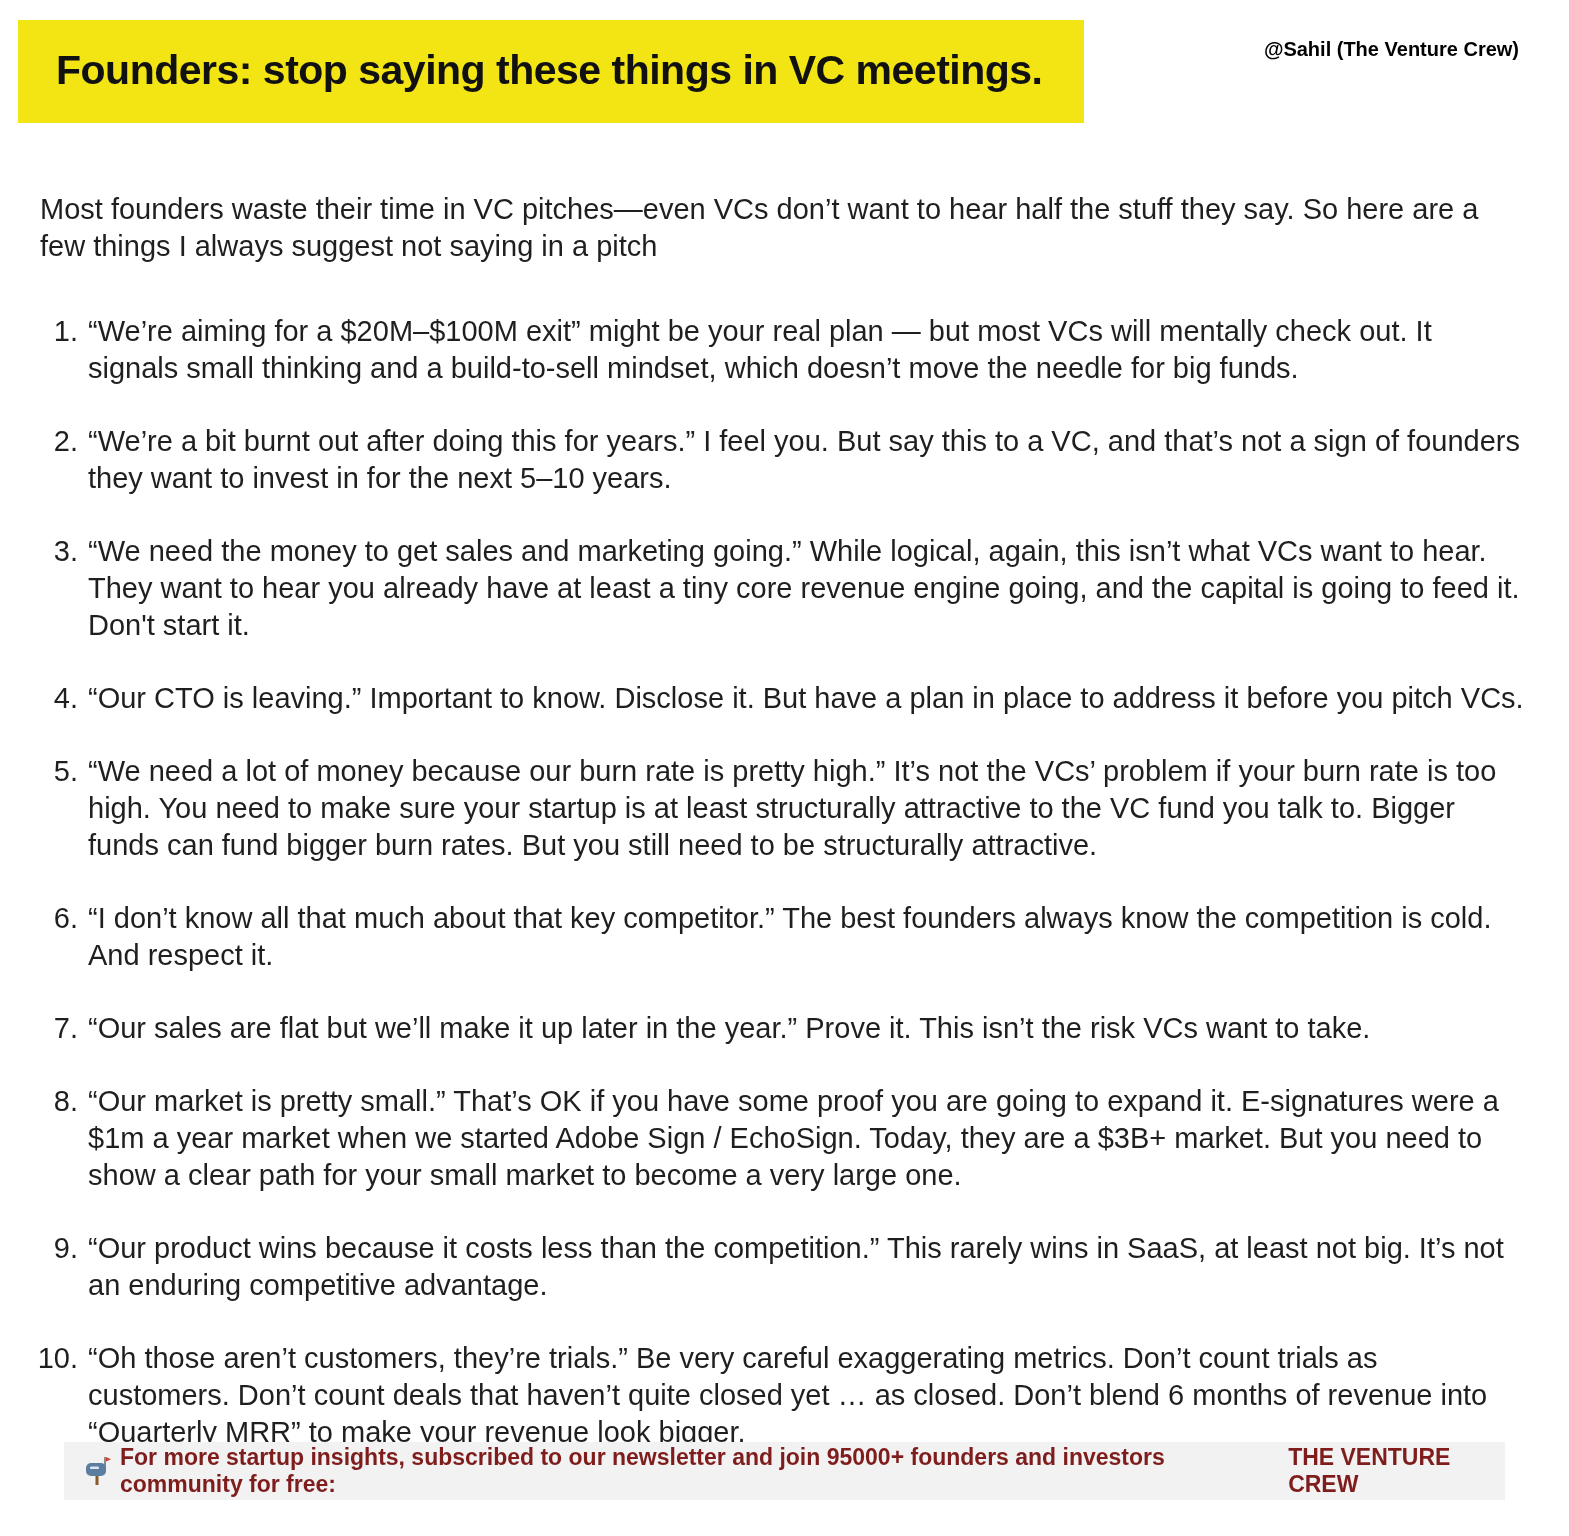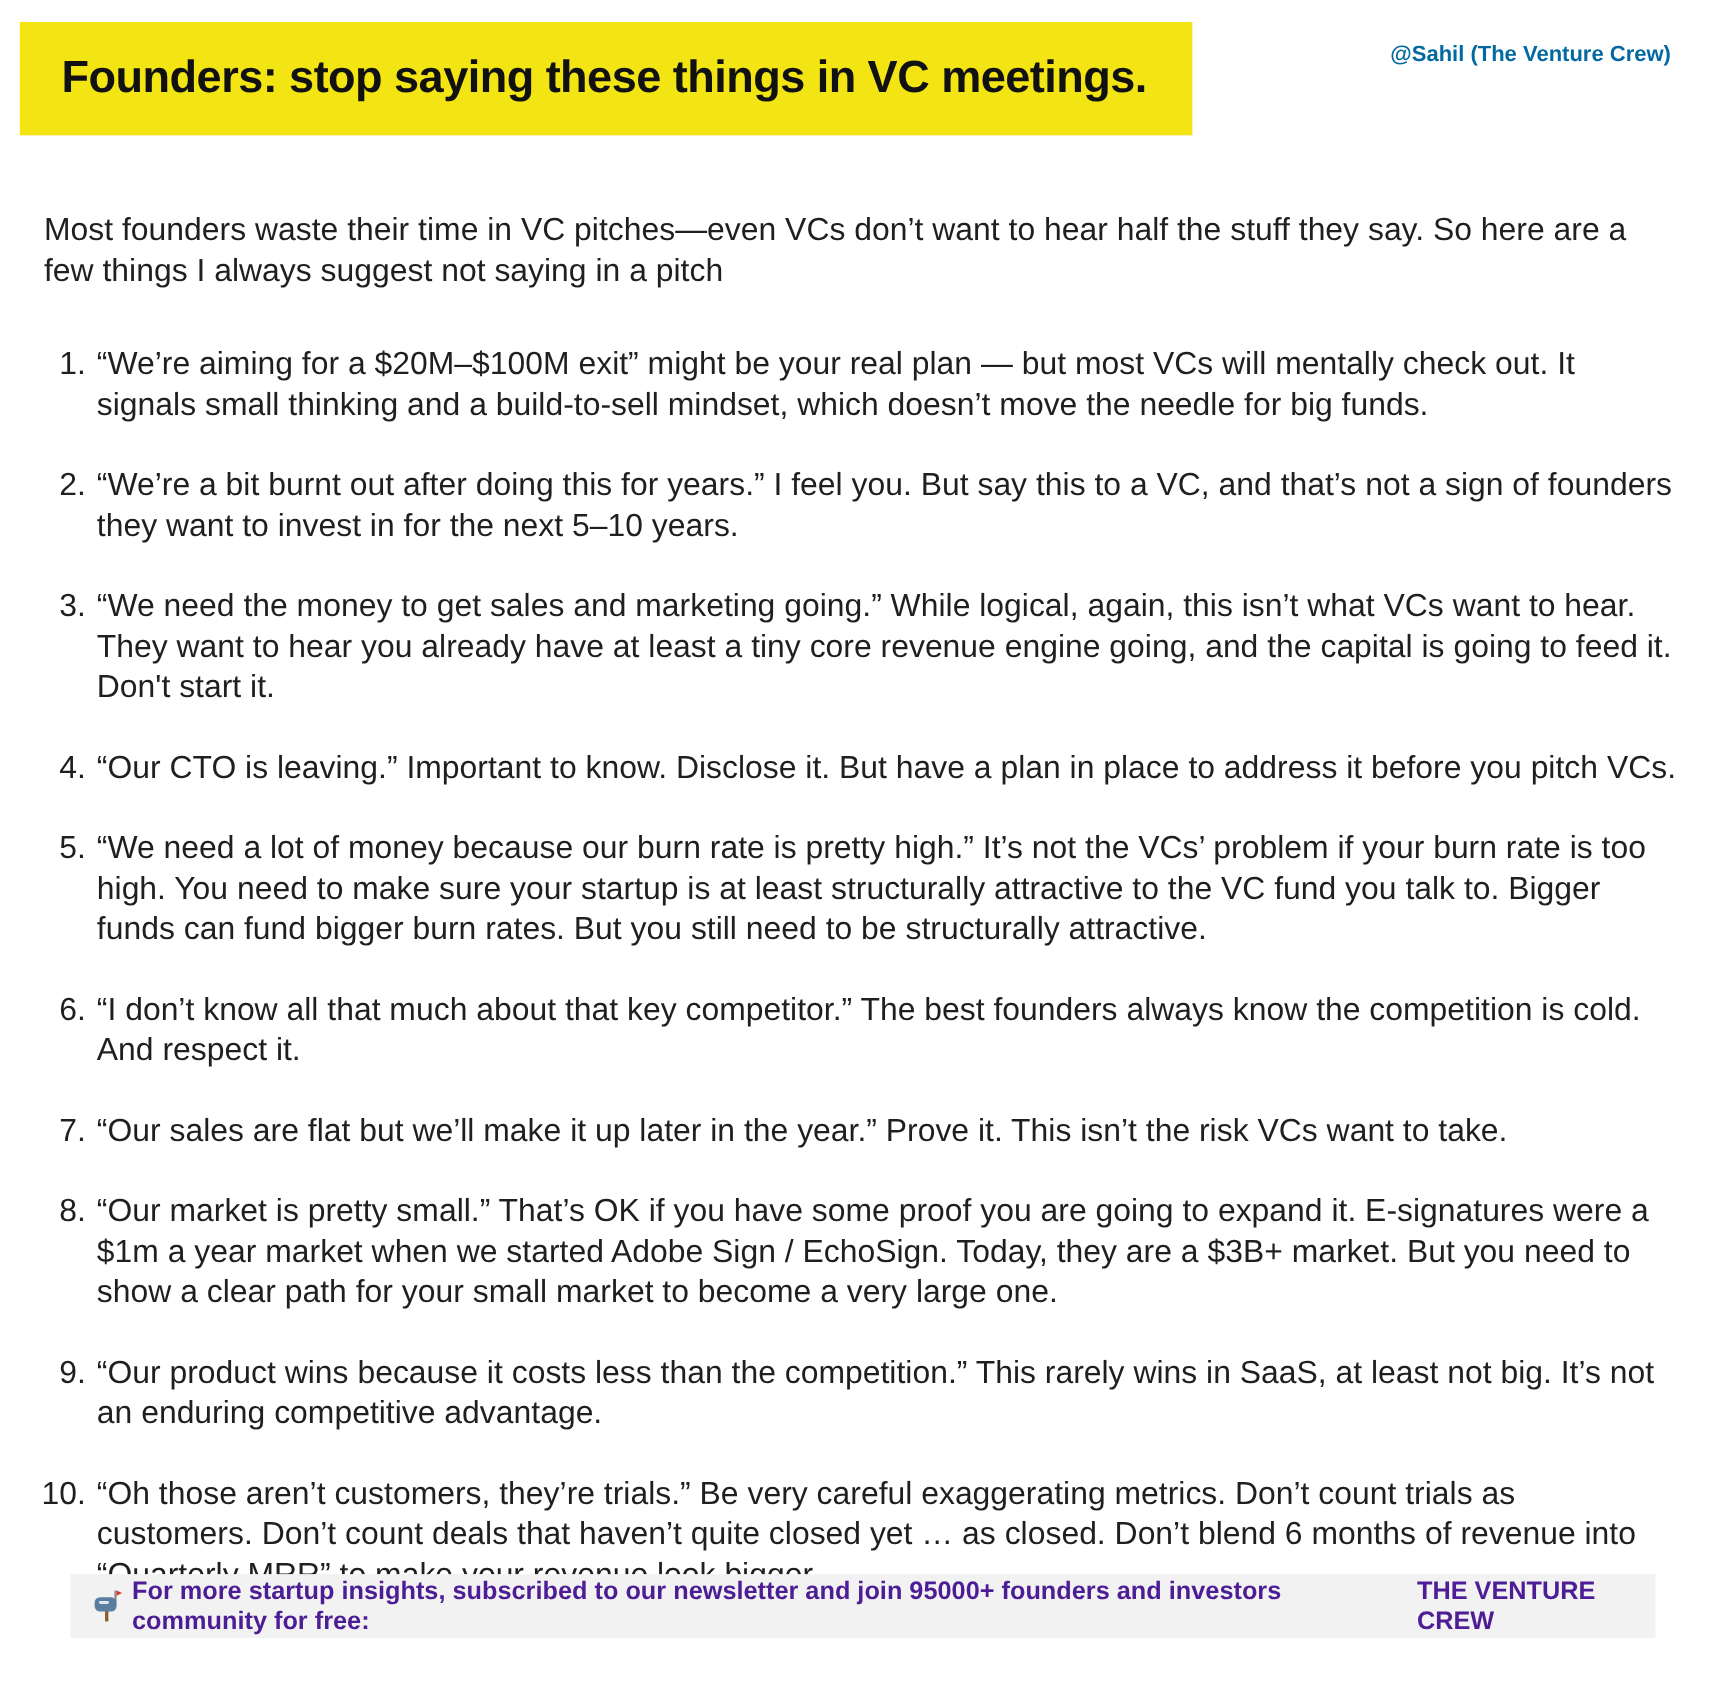--- a/index.html
+++ b/index.html
@@ -31,21 +31,21 @@
     letter-spacing: -0.5px;
     color: #111111;
     white-space: nowrap;
   }
   .byline {
     position: absolute;
     top: 38px;
     right: 50px;
     font-size: 20px;
     font-weight: 700;
-    color: #0369a1;
+    color: #000000;
   }
   .intro {
     margin: 68px 48px 0 40px;
     font-size: 29px;
     line-height: 37px;
   }
   .advice-list {
     margin-top: 48px;
   }
   .item {
@@ -54,30 +54,30 @@
     column-gap: 10px;
     margin-bottom: 36px;
     padding-right: 44px;
     font-size: 29px;
     line-height: 37px;
   }
   .item .num { text-align: right; }
   .banner {
     position: absolute;
     left: 64px;
-    bottom: 47px;
+    bottom: 36px;
     width: 1441px;
     height: 58px;
     background: var(--footer_bg);
     display: flex;
     align-items: center;
     padding-left: 21px;
     font-size: 23px;
     font-weight: 700;
-    color: #4c1d95;
+    color: #7f1d1d;
   }
   .banner .mail-icon { margin-right: 9px; display: inline-flex; }
   .banner .link { margin-left: 18px; }
 </style>
 </head>
 <body>
 
 <div class="page">
 
   <div class="header">

